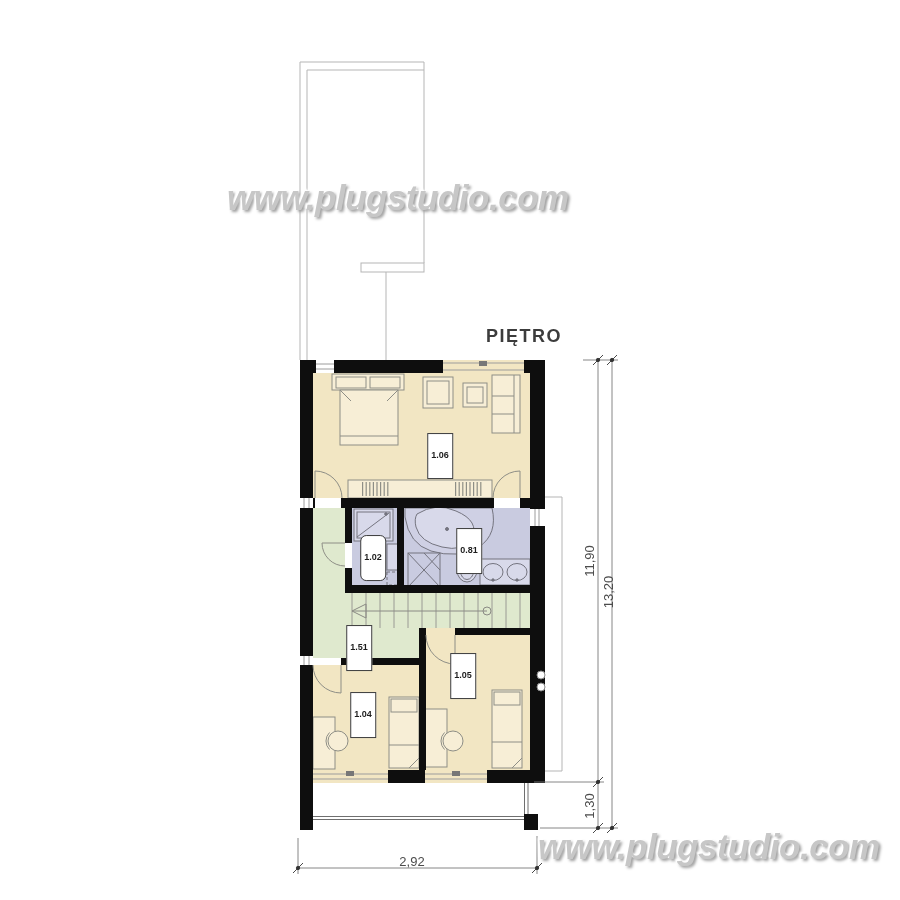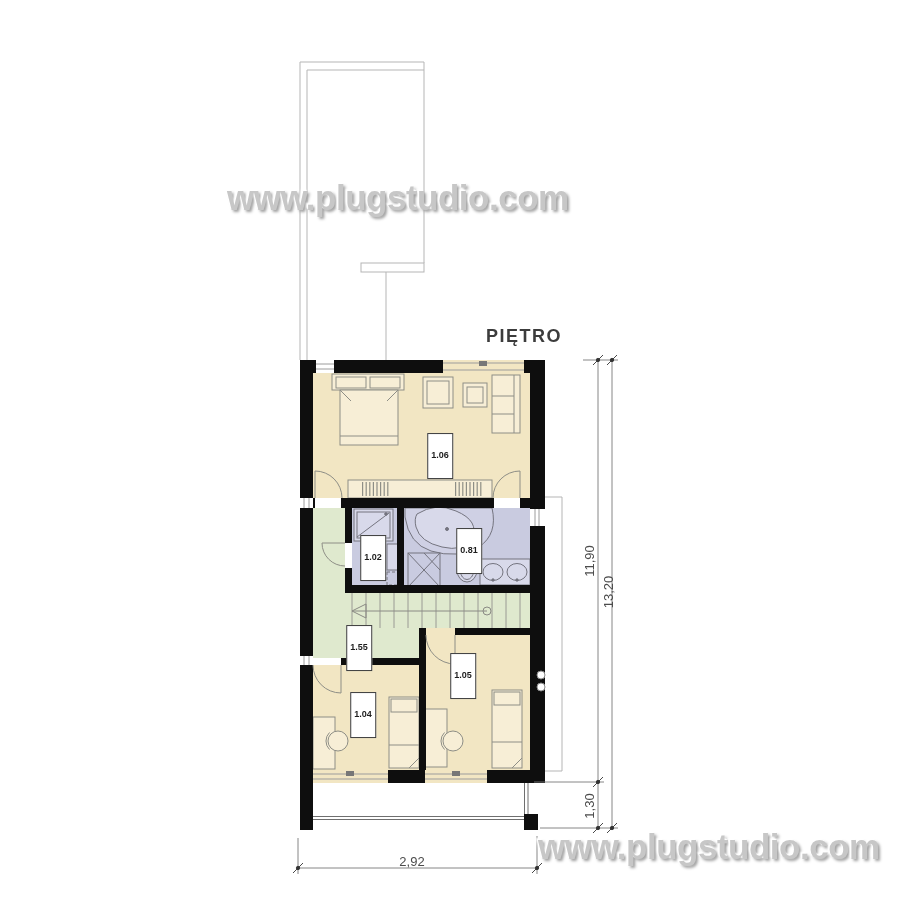--- a/index.html
+++ b/index.html
@@ -1,20 +1,20 @@
 <!DOCTYPE html>
 <html><head>
 <meta charset="utf-8">
 <style>
   html,body{margin:0;padding:0;background:#fff;}
   .canvas{position:relative;width:900px;height:900px;background:#ffffff;overflow:hidden;
           font-family:"Liberation Sans",sans-serif;}
   svg{position:absolute;left:0;top:0;}
   .wm{position:absolute;font-weight:bold;font-size:35px;letter-spacing:-0.5px;color:#c7c7c7;
-      text-shadow:-2px -2px 2px #ffffff,-1px -1px 1px #ffffff,2px 2px 3px #9f9f9f;white-space:nowrap;}
+      text-shadow:-2px -2px 2px #ffffff,-1px -1px 1px #ffffff,2px 2px 3px #9f9f9f;white-space:nowrap;font-style:italic;}
   .floor-title{position:absolute;left:486px;top:326px;font-size:18px;font-weight:bold;
       letter-spacing:1.5px;color:#3c3c3c;}
   .room-label{position:absolute;transform:translate(-50%,-50%);background:#fff;border:1px solid #3a3a3a;
       font-size:9px;font-weight:bold;color:#1d1d1d;padding:17px 3px;line-height:1.1;white-space:nowrap;}
   .dim{position:absolute;font-size:13px;color:#4c4c4c;white-space:nowrap;transform:translate(-50%,-50%);}
   .dim.v{transform:translate(-50%,-50%) rotate(-90deg);}
 </style>
 </head>
 <body>
 
@@ -179,22 +179,22 @@
       <path d="M593,365 L603,355 M607,365 L617,355 M593,787 L603,777 M593,833 L603,823 M607,833 L617,823 M293,873 L303,863 M532,873 L542,863"></path>
     </g>
   </g>
 </svg>
 
 <div class="wm" style="left:227px;top:178px;">www.plugstudio.com</div>
 <div class="wm" style="left:538px;top:827px;">www.plugstudio.com</div>
 
 <div class="floor-title">PIĘTRO</div>
 
-<div class="room-label" style="left:359px;top:648px;">1.55</div>
-<div class="room-label" style="left:373px;top:558px;">1.02</div>
+<div class="room-label" style="left:359px;top:648px;">1.51</div>
+<div class="room-label" style="left:373px;top:558px;border-radius:6px;">1.02</div>
 <div class="room-label" style="left:469px;top:551px;">0.81</div>
 <div class="room-label" style="left:363px;top:715px;">1.04</div>
 <div class="room-label" style="left:463px;top:676px;">1.05</div>
 <div class="room-label" style="left:440px;top:456px;">1.06</div>
 
 <div class="dim v" style="left:589px;top:561px;">11,90</div>
 <div class="dim v" style="left:608px;top:592px;">13,20</div>
 <div class="dim v" style="left:589px;top:806px;">1,30</div>
 <div class="dim" style="left:412px;top:861px;">2,92</div>
 

